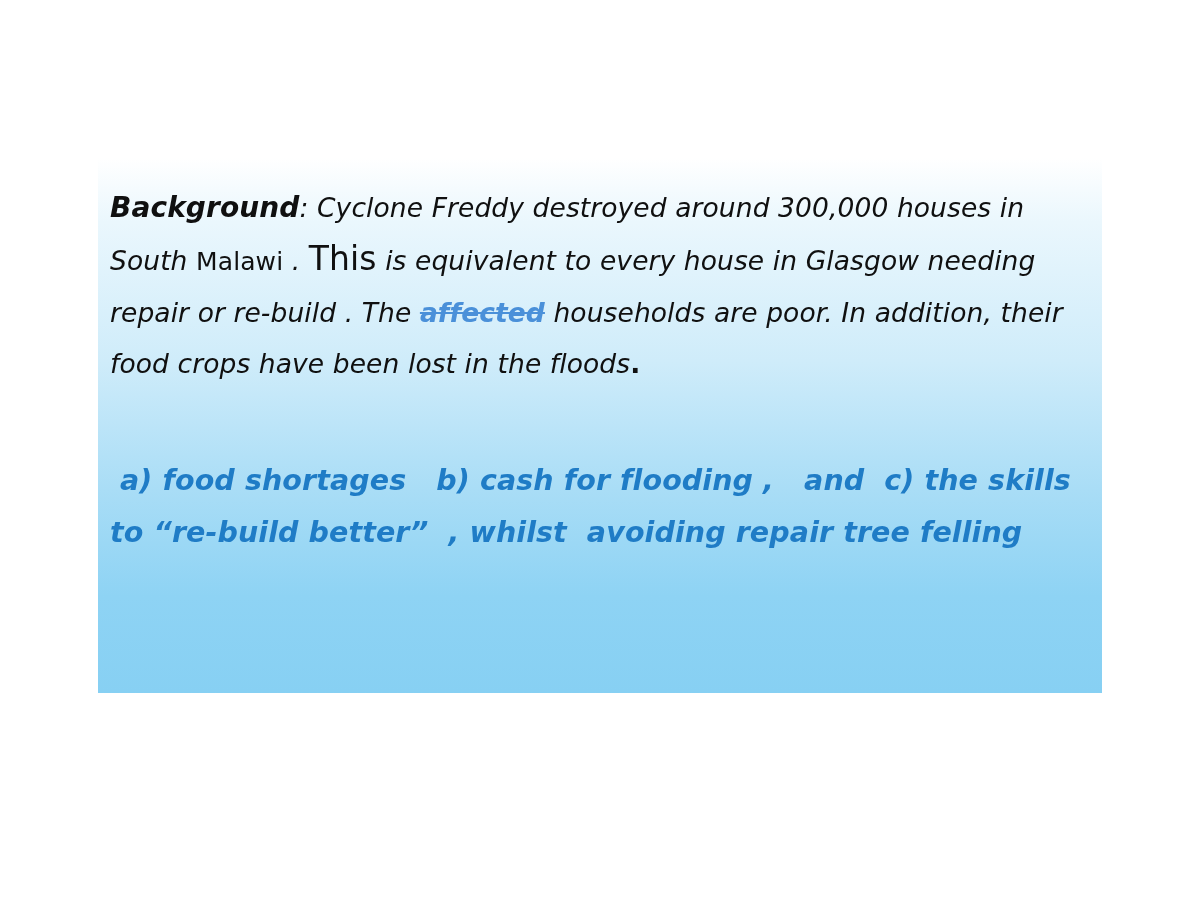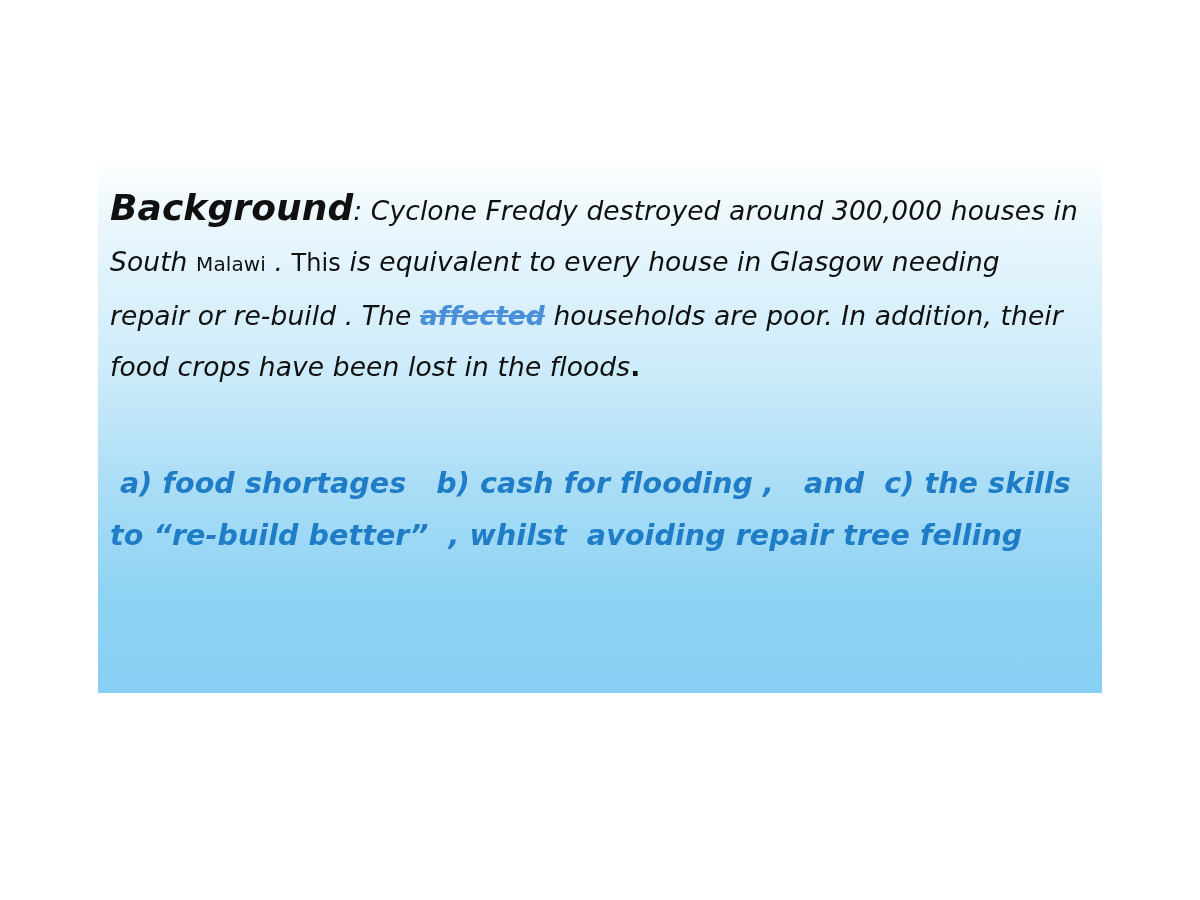--- a/index.html
+++ b/index.html
@@ -34,35 +34,35 @@
     font-style: italic;
     font-size: 26.5px;
     line-height: 51px;
     color: #101010;
     margin: 0;
     letter-spacing: 0.1px;
   }
   .para-background .lead {
     font-weight: bold;
     font-style: italic;
-    font-size: 36px;
+    font-size: 28px;
   }
   .para-background .plain-colon {
     font-style: italic;
     font-weight: normal;
   }
   .malawi {
     font-family: "DejaVu Sans", sans-serif;
     font-style: normal;
-    font-size: 20px;
+    font-size: 25px;
   }
   .this-word {
     font-family: "DejaVu Sans", sans-serif;
     font-style: normal;
-    font-size: 24px;
+    font-size: 33px;
   }
   .affected {
     color: #4a90d9;
     font-style: italic;
     text-decoration: line-through;
     text-decoration-color: #4a90d9;
     font-weight: 600;
   }
   .bold-dot {
     font-weight: bold;

